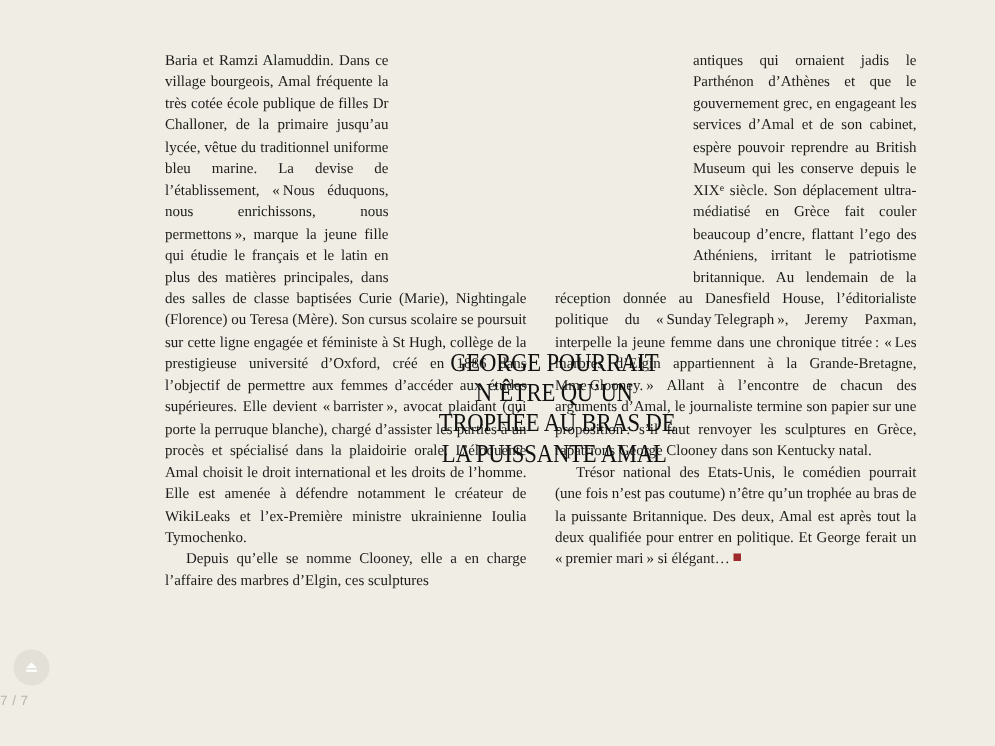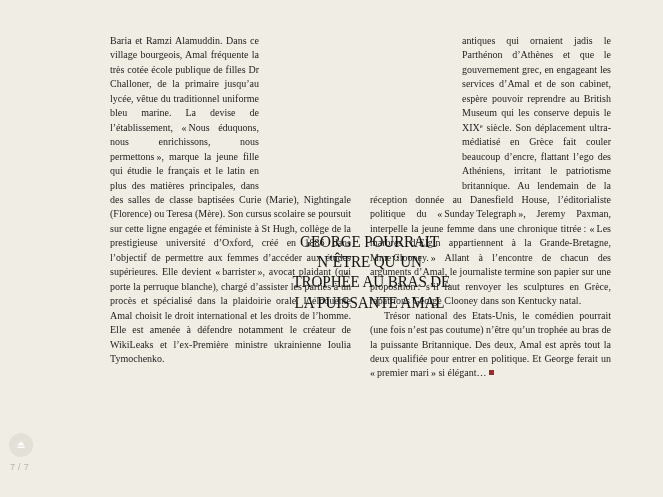--- a/index.html
+++ b/index.html
@@ -111,40 +111,41 @@
     padding: 0;
     cursor: pointer;
     display: flex;
     align-items: center;
     justify-content: center;
   }
   .scroll-top svg { display: block; }
 
   .page-indicator {
     position: absolute;
-    left: 10px;
+    left: 0;
     top: 462px;
     font-family: "Liberation Sans", sans-serif;
     font-size: 9px;
     line-height: 11px;
     color: #B9B5AB;
     letter-spacing: 0.3px;
     user-select: none;
   }
 </style>
 </head>
 <body>
 
 <div id="page">
 
   <div class="article">
 
     <div class="col col-left">
       <div class="shim shim-left"></div>
       <p>Baria et Ramzi Alamuddin. Dans ce village bourgeois, Amal fréquente la très cotée école publique de filles Dr Challoner, de la primaire jusqu’au lycée, vêtue du traditionnel uniforme bleu marine. La devise de l’établissement, « Nous éduquons, nous enrichissons, nous permettons », marque la jeune fille qui étudie le français et le latin en plus des matières principales, dans des salles de classe baptisées Curie (Marie), Nightingale (Florence) ou Teresa (Mère). Son cursus scolaire se poursuit sur cette ligne engagée et féministe à St Hugh, collège de la prestigieuse université d’Oxford, créé en 1886 dans l’objectif de permettre aux femmes d’accéder aux études supérieures. Elle devient « barrister », avocat plaidant (qui porte la perruque blanche), chargé d’assister les parties à un procès et spécialisé dans la plaidoirie orale. L’éloquente Amal choisit le droit international et les droits de l’homme. Elle est amenée à défendre notamment le créateur de WikiLeaks et l’ex-Première ministre ukrainienne Ioulia Tymochenko.</p>
+      <p class="indent">Depuis qu’elle se nomme Clooney, elle a en charge l’affaire des marbres d’Elgin, ces sculptures</p>
     </div>
 
     <div class="col col-right">
       <div class="shim shim-right"></div>
       <p><span>antiques qui ornaient jadis le Parthénon d’Athènes et que le gouvernement grec, en engageant les services d’Amal et de son cabinet, espère pouvoir reprendre au British Museum qui les conserve depuis le XIX</span><sup class="ord">e</sup><span> siècle. Son déplacement ultra-médiatisé en Grèce fait couler beaucoup d’encre, flattant l’ego des Athéniens, irritant le patriotisme britannique. Au lendemain de la réception donnée au Danesfield House, l’éditorialiste politique du « Sunday Telegraph », Jeremy Paxman, interpelle la jeune femme dans une chronique titrée : « Les marbres d’Elgin appartiennent à la Grande-Bretagne, Mme Clooney. » Allant à l’encontre de chacun des arguments d’Amal, le journaliste termine son papier sur une proposition : s’il faut renvoyer les sculptures en Grèce, rapatrions George Clooney dans son Kentucky natal.</span></p>
       <p class="indent"><span>Trésor national des Etats-Unis, le comédien pourrait (une fois n’est pas coutume) n’être qu’un trophée au bras de la puissante Britannique. Des deux, Amal est après tout la deux qualifiée pour entrer en politique. Et George ferait un « premier mari » si élégant…</span><span class="endmark"></span></p>
     </div>
 
     <div class="pullquote">
       <span class="pq-line">GEORGE POURRAIT</span>

